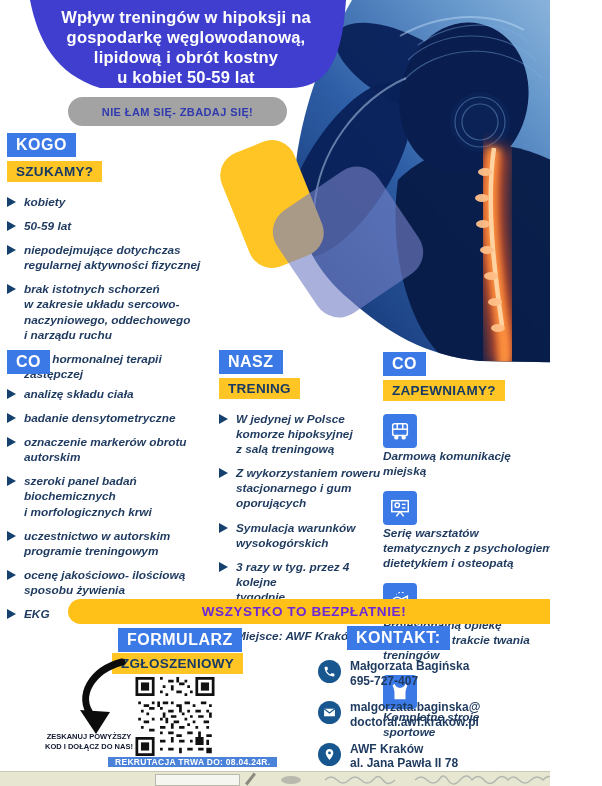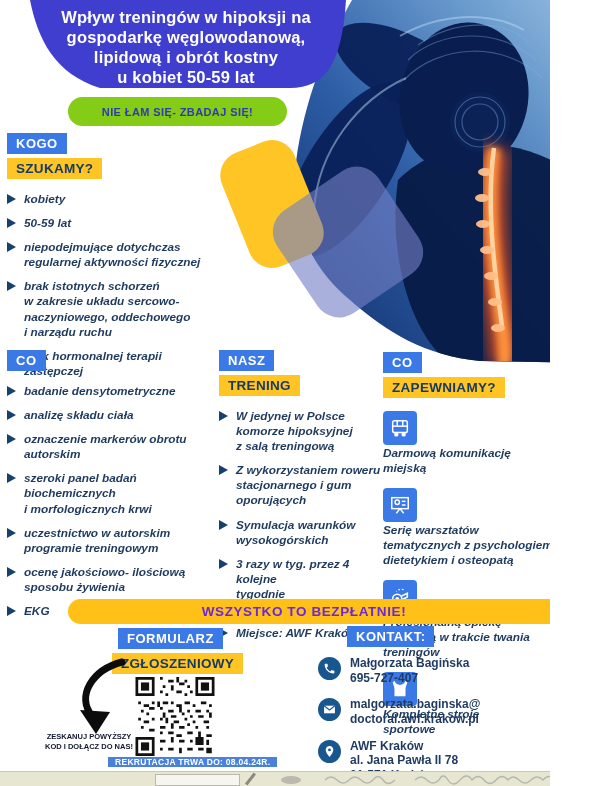--- a/index.html
+++ b/index.html
@@ -4,34 +4,34 @@
 <style>
   html,body{margin:0;padding:0;}
   body{font-family:"Liberation Sans","DejaVu Sans",sans-serif;background:#fff;}
   .poster{position:relative;width:550px;height:786px;background:#ffffff;overflow:hidden;}
 
   
   .title-svg{position:absolute;left:0;top:0;}
   .title-text{position:absolute;left:40px;top:7px;width:292px;text-align:center;
     color:#ffffff;font-weight:800;font-size:16.5px;line-height:20px;letter-spacing:.2px;}
   .tag-pill{position:absolute;left:68px;top:97px;width:219px;height:29px;border-radius:15px;
-    background:#84cc16;display:flex;align-items:center;justify-content:center;}
+    background:#a3a3a3;display:flex;align-items:center;justify-content:center;}
   .tag-pill span{color:#2f3aae;font-weight:800;font-size:11px;letter-spacing:.4px;}
 
   
   .photo{position:absolute;left:288px;top:0;}
 
   
   .blob-yellow{position:absolute;left:233px;top:143px;width:78px;height:122px;border-radius:24px;
     background:#ffc524;transform:rotate(-22deg);}
   .blob-periwinkle{position:absolute;left:287px;top:180px;width:122px;height:124px;border-radius:26px;
     background:#7580c5;opacity:.62;transform:rotate(-34deg);}
 
   
-  .badge-blue{display:inline-block;background:#3b79e6;color:#fff;font-weight:800;font-size:13px;
+  .badge-blue{display:inline-block;background:#3b79e6;color:#fff;font-weight:800;font-size:16px;
     padding:3px 9px;letter-spacing:.5px;}
   .badge-yellow{display:inline-block;background:#ffc524;color:#173a63;font-weight:800;font-size:13.5px;
     padding:3px 9px;letter-spacing:.3px;margin-top:4px;}
 
   
   .col{position:absolute;}
   .col-kogo{left:7px;top:133px;width:205px;}
   .col-oferujemy{left:7px;top:350px;width:205px;}
   .col-trening{left:219px;top:350px;width:172px;}
   .col-zapewniamy{left:383px;top:352px;width:214px;}
@@ -182,25 +182,25 @@
 zastępczej</span>
         </div>
     </div>
   </div>
 
   <div class="col col-oferujemy">
     <div><span class="badge-blue">CO</span></div>
     <div class="bullets">
       <div class="bullet-item">
           <span class="tri"></span>
+          <span class="bt">analizę składu ciała</span>
+        </div>
+      <div class="bullet-item">
+          <span class="tri"></span>
           <span class="bt">badanie densytometryczne</span>
-        </div>
-      <div class="bullet-item">
-          <span class="tri"></span>
-          <span class="bt">analizę składu ciała</span>
         </div>
       <div class="bullet-item">
           <span class="tri"></span>
           <span class="bt">oznaczenie markerów obrotu
 autorskim</span>
         </div>
       <div class="bullet-item">
           <span class="tri"></span>
           <span class="bt">szeroki panel badań
 biochemicznych

